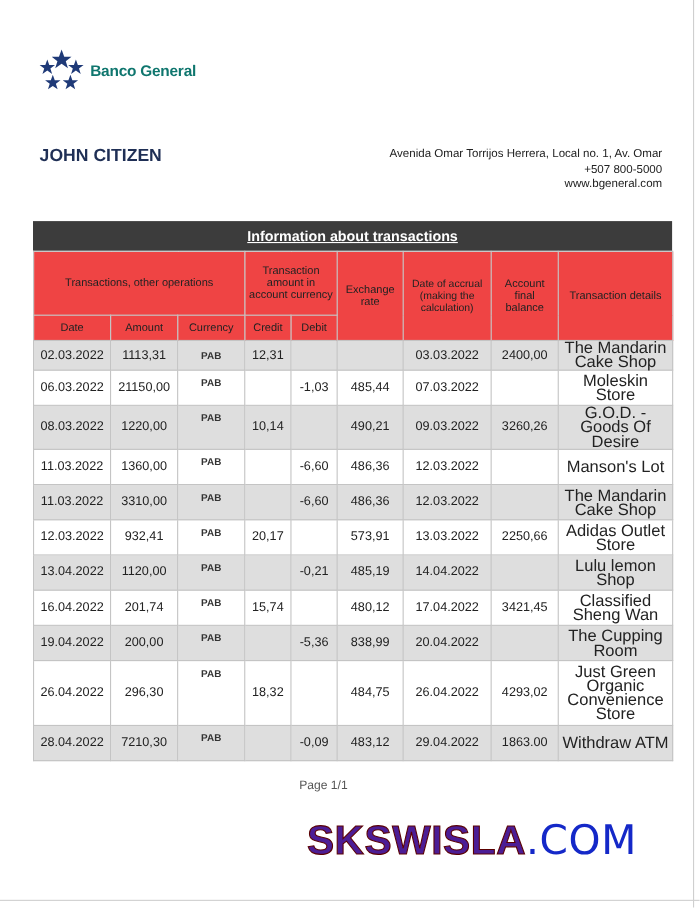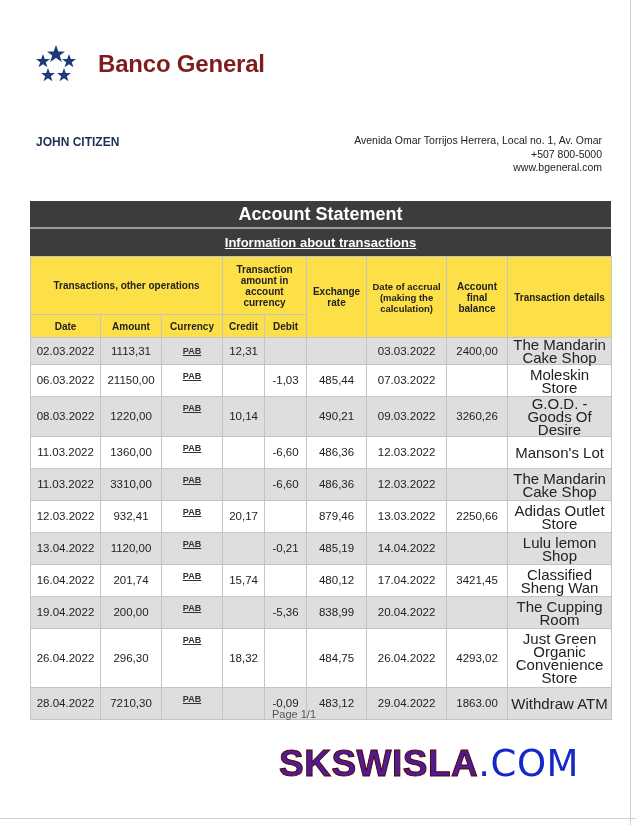--- a/index.html
+++ b/index.html
@@ -5,38 +5,38 @@
   html, body { margin: 0; padding: 0; }
   body {
     width: 636px; height: 825px; background: #ffffff; position: relative; overflow: hidden;
     font-family: "Liberation Sans", sans-serif; color: #222;
   }
   .page-edge-right { position: absolute; left: 630px; top: 0; width: 1px; height: 825px; background: #cfcfcf; }
   .page-edge-bottom { position: absolute; left: 0; top: 818px; width: 636px; height: 1px; background: #cfcfcf; }
 
   .logo { position: absolute; left: 35px; top: 44px; display: flex; align-items: center; }
   .logo svg { width: 42px; height: 40px; }
-  .logo-text { font-weight: bold; font-size: 24px; color: #7f1d1d; margin-left: 21px; letter-spacing: -0.2px; }
+  .logo-text { font-weight: bold; font-size: 14px; color: #0f766e; margin-left: 5px; letter-spacing: -0.2px; }
 
   .customer { position: absolute; left: 36px; top: 135px; font-weight: bold; color: #1f2f55; }
-  .customer .name { font-size: 12px; line-height: 14px; }
+  .customer .name { font-size: 16px; line-height: 14px; }
   .customer .addr { font-size: 11px; line-height: 14px; color: #333; }
 
   .bank-info { position: absolute; right: 34px; top: 134px; text-align: right; font-weight: normal; font-size: 10.5px; line-height: 13.5px; color: #222; }
 
   .table-wrap { position: absolute; left: 30px; top: 201px; width: 581px; }
   .banner { background: #3c3c3c; color: #fff; text-align: center; font-weight: bold; }
   .banner.b1 { height: 26px; line-height: 26px; font-size: 18px; border-bottom: 2px solid #9a9a9a; }
   .banner.b2 { height: 27px; line-height: 27px; font-size: 13px; text-decoration: underline; }
 
   table { border-collapse: collapse; width: 581px; table-layout: fixed; }
   th, td { border: 1px solid #c4c4c4; text-align: center; padding: 0 2px; }
-  th { font-weight: bold; font-size: 10px; color: #222; line-height: 11px; background: #fde047; }
+  th { font-weight: normal; font-size: 10px; color: #222; line-height: 11px; background: #ef4444; }
   td { font-size: 11.5px; color: #222; line-height: 13px; }
-  td.cur { font-size: 9px; font-weight: bold; color: #333; vertical-align: top; padding-top: 5px; text-decoration: underline; }
+  td.cur { font-size: 9px; font-weight: bold; color: #333; vertical-align: top; padding-top: 5px; }
   td.cur.mid { vertical-align: middle; padding-top: 0; }
   td.det { font-size: 15px; line-height: 13px; }
   tr.shade td { background: #dedede; }
   tr.row td { height: 26px; }
   tr.row.tall td { height: 53px; }
   .hdr-top th { height: 57px; }
   .hdr-sub th { height: 22px; }
 
   .page-num { position: absolute; left: 272px; top: 708px; font-size: 11px; color: #555; }
   .watermark { position: absolute; left: 279px; top: 742px; font-size: 37px; font-weight: bold; letter-spacing: 0.5px; }
@@ -66,21 +66,20 @@
   <div class="name">JOHN CITIZEN</div>
 </div>
 
 <div class="bank-info">
   <div>Avenida Omar Torrijos Herrera, Local no. 1, Av. Omar</div>
   <div>+507 800-5000</div>
   <div>www.bgeneral.com</div>
 </div>
 
 <div class="table-wrap">
-  <div class="banner b1">Account Statement</div>
   <div class="banner b2">Information about transactions</div>
   <table>
     <colgroup>
       <col style="width:70px">
         <col style="width:61px">
         <col style="width:61px">
       <col style="width:42px">
         <col style="width:42px">
         <col style="width:60px">
       <col style="width:80px">
@@ -159,21 +158,21 @@
           <td>12.03.2022</td>
           <td></td>
           <td class="det">The Mandarin Cake Shop</td>
         </tr>
         <tr class="row">
           <td>12.03.2022</td>
           <td>932,41</td>
           <td class="cur">PAB</td>
           <td>20,17</td>
           <td></td>
-          <td>879,46</td>
+          <td>573,91</td>
           <td>13.03.2022</td>
           <td>2250,66</td>
           <td class="det">Adidas Outlet Store</td>
         </tr>
         <tr class="row shade">
           <td>13.04.2022</td>
           <td>1120,00</td>
           <td class="cur">PAB</td>
           <td></td>
           <td>-0,21</td>

